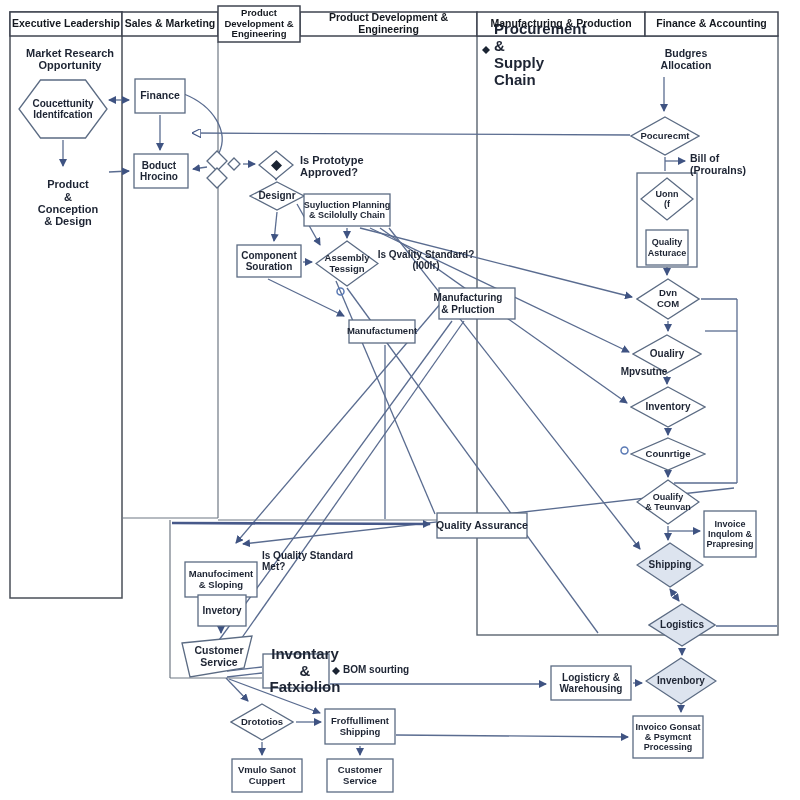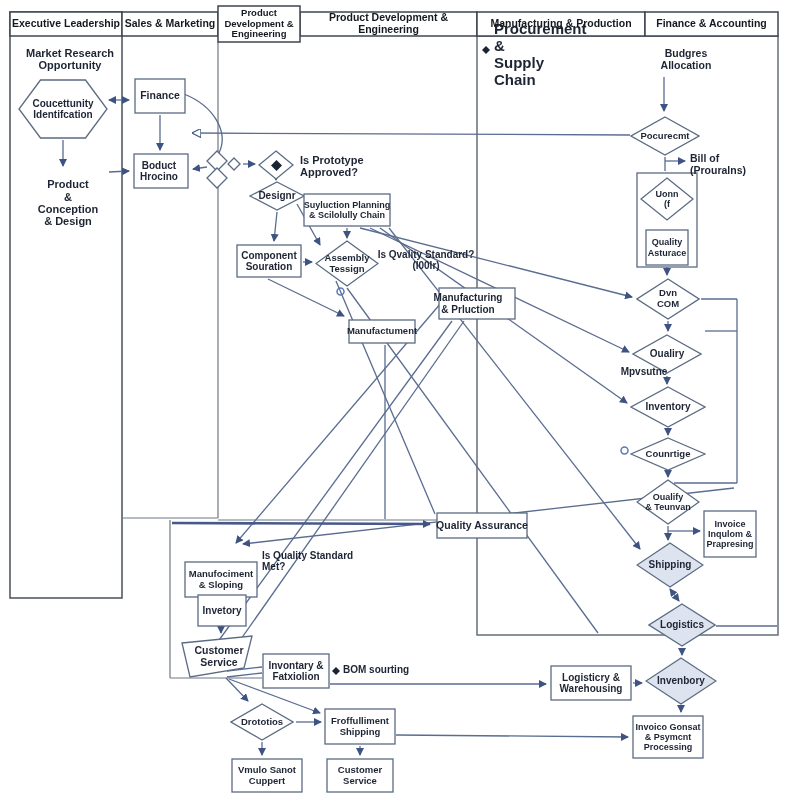--- a/index.html
+++ b/index.html
@@ -434,21 +434,21 @@
       </div>
       <div class="node" style="left: 180px; top: 635px; width: 78px; height: 43px; font-size: 10.5px;">
         <svg width="78" height="43">
           <polygon points="2,8 72,1 64,33 10,42" fill="#ffffff" stroke="#5b6b83" stroke-width="1.3"></polygon>
         </svg>
         <div class="label">
           <div>Customer</div>
           <div>Service</div>
         </div>
       </div>
-      <div class="node" style="left: 262px; top: 653px; width: 68px; height: 36px; font-size: 10px;">
+      <div class="node" style="left: 262px; top: 653px; width: 68px; height: 36px; font-size: 15px; padding-left: 9px;">
         <svg width="68" height="36">
           <rect x="1" y="1" width="66" height="34" fill="#ffffff" stroke="#5b6b83" stroke-width="1.3"></rect>
         </svg>
         <div class="label">
           <div>Invontary &amp;</div>
           <div>Fatxiolion</div>
         </div>
       </div>
       <div class="node" style="left: 332px; top: 667px; width: 8px; height: 8px; font-size: 10px;">
         <svg width="8" height="8">

